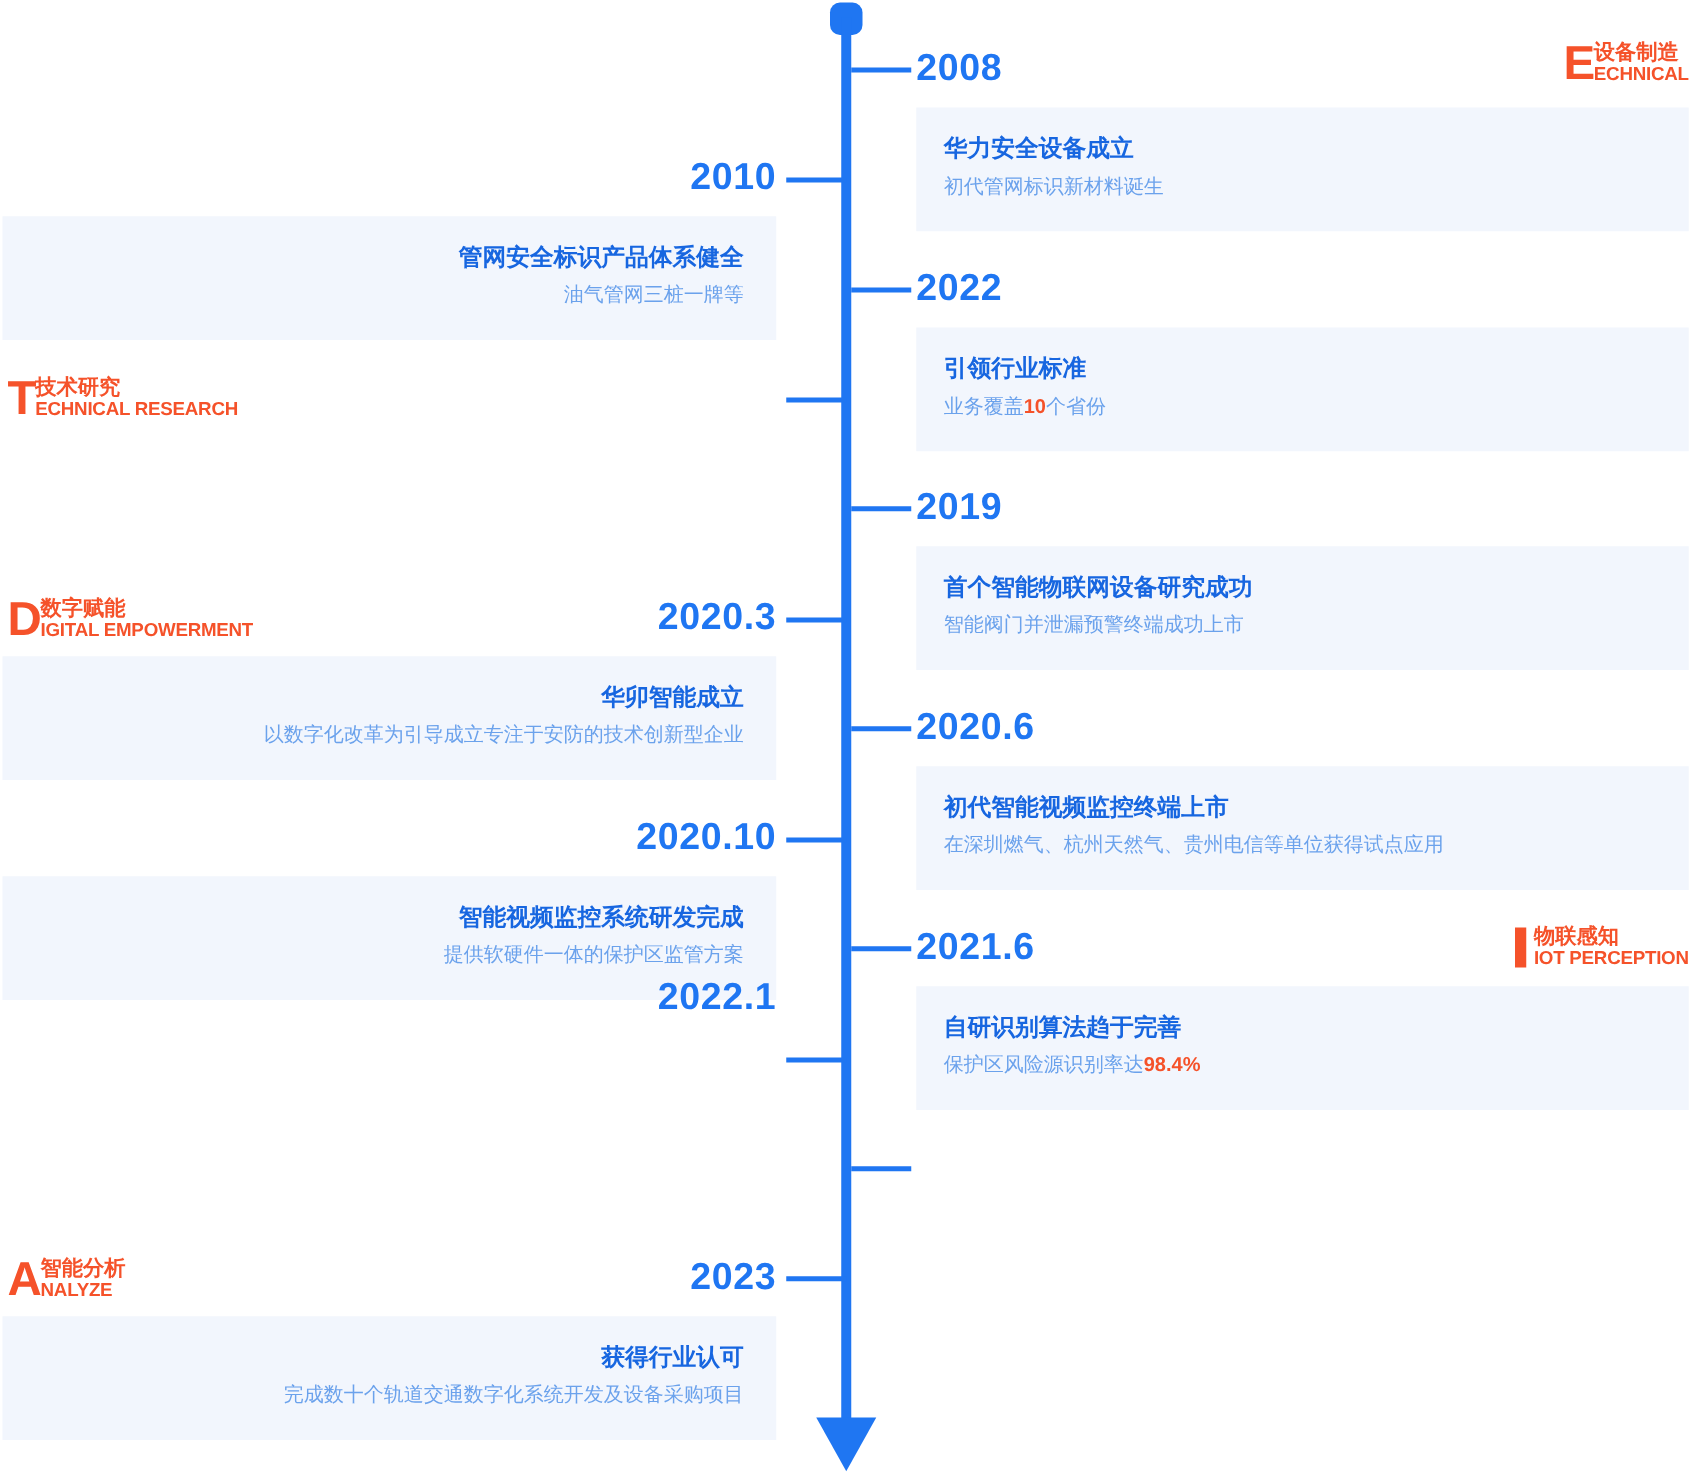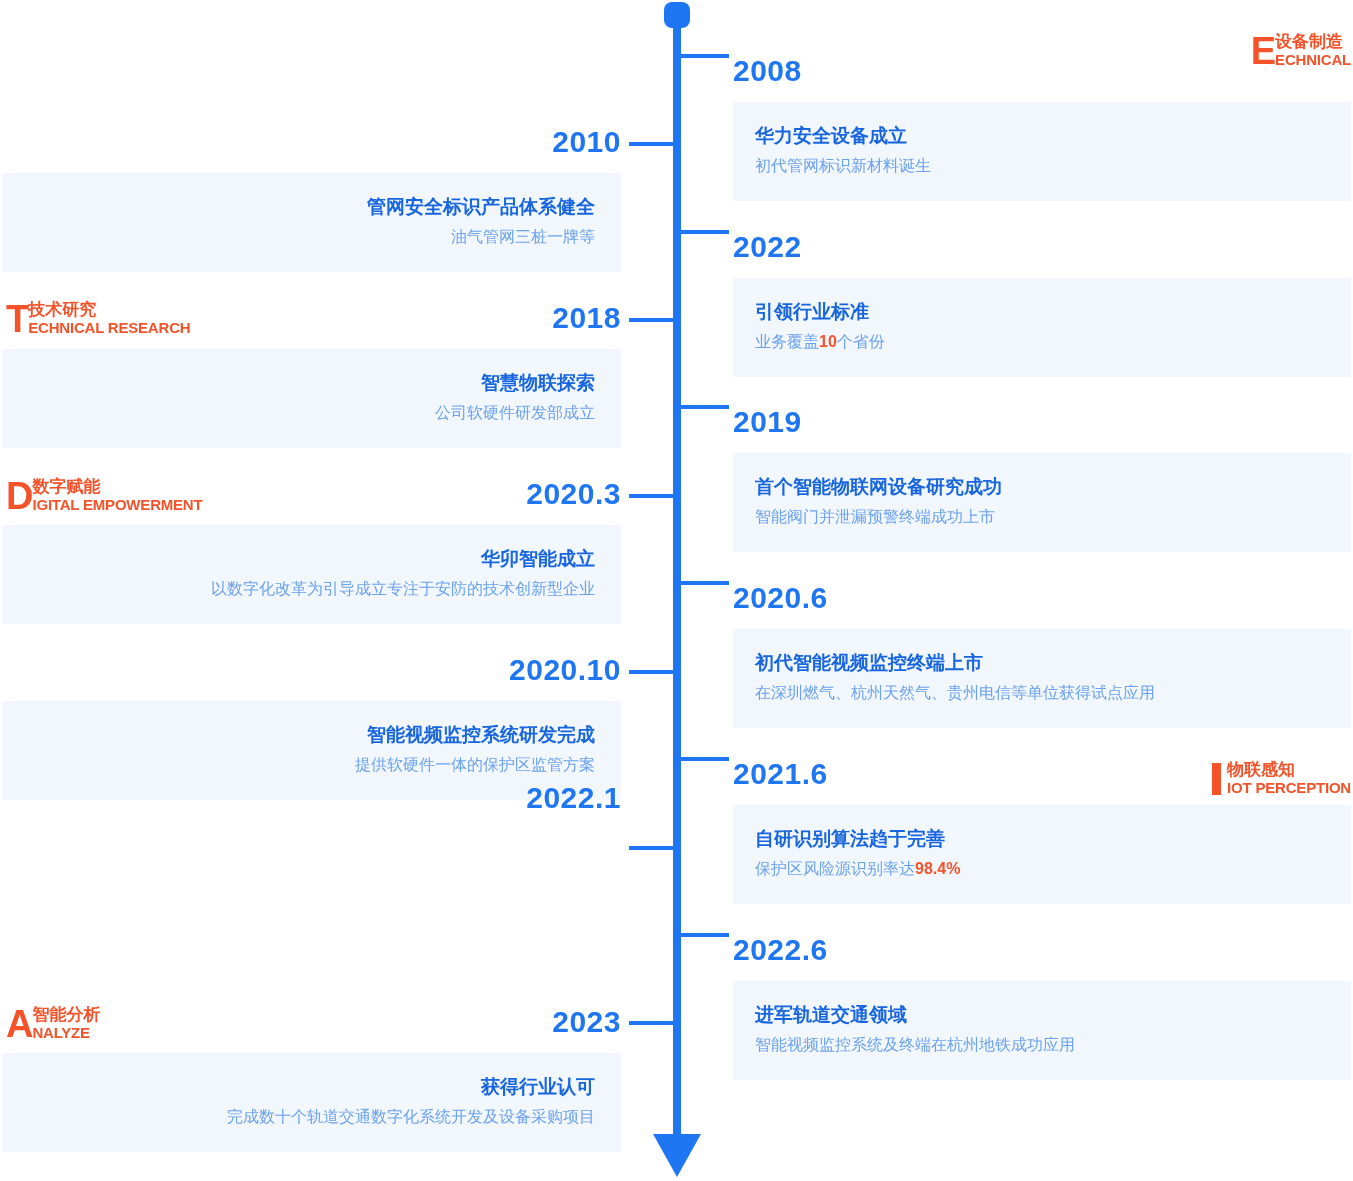--- a/index.html
+++ b/index.html
@@ -52,21 +52,21 @@
     background: #1f76f2;
   }
   .connector.right { left: 681px; width: 48px; }
   .connector.left  { left: 629px; width: 48px; }
 
   
   .event {
     position: absolute;
   }
   .event.side-left  { left: 2px;   width: 619px; text-align: right; }
-  .event.side-right { left: 733px; width: 618px; text-align: left; margin-top: 16px;  }
+  .event.side-right { left: 733px; width: 618px; text-align: left;  }
 
   .year {
     font-size: 30px;
     font-weight: 700;
     color: #1f76f2;
     letter-spacing: 0.5px;
     line-height: 34px;
     height: 34px;
     white-space: nowrap;
   }
@@ -176,29 +176,20 @@
   <div class="event side-right" style="top:214px;">
     <div class="year">2022</div>
     <div class="card">
       <div class="card-title">引领行业标准</div>
       <div class="card-sub">
         <span>业务覆盖</span><span class="hl">10</span><span>个省份</span>
       </div>
     </div>
   </div>
 
-  <div class="event side-left" style="top:301px;">
-    <div class="year">2018</div>
-    <div class="card">
-      <div class="card-title">智慧物联探索</div>
-      <div class="card-sub">
-        <span>公司软硬件研发部成立</span>
-      </div>
-    </div>
-  </div>
 
   <div class="event side-right" style="top:389px;">
     <div class="year">2019</div>
     <div class="card">
       <div class="card-title">首个智能物联网设备研究成功</div>
       <div class="card-sub">
         <span>智能阀门并泄漏预警终端成功上市</span>
       </div>
     </div>
   </div>
@@ -240,29 +231,20 @@
       <div class="card-sub">
         <span>保护区风险源识别率达</span><span class="hl">98.4%</span>
       </div>
     </div>
   </div>
 
   <div class="event side-left" style="top:781px;">
     <div class="year">2022.1</div>
   </div>
 
-  <div class="event side-right" style="top:917px;">
-    <div class="year">2022.6</div>
-    <div class="card">
-      <div class="card-title">进军轨道交通领域</div>
-      <div class="card-sub">
-        <span>智能视频监控系统及终端在杭州地铁成功应用</span>
-      </div>
-    </div>
-  </div>
 
   <div class="event side-left" style="top:1005px;">
     <div class="year">2023</div>
     <div class="card">
       <div class="card-title">获得行业认可</div>
       <div class="card-sub">
         <span>完成数十个轨道交通数字化系统开发及设备采购项目</span>
       </div>
     </div>
   </div>
@@ -284,21 +266,21 @@
   </div>
 
   <div class="badge" style="left:6px; top:477px;">
     <span class="badge-letter">D</span>
     <span class="badge-text">
       <span class="badge-cn">数字赋能</span>
       <span class="badge-en">IGITAL EMPOWERMENT</span>
     </span>
   </div>
 
-  <div class="badge" style="right:2px; top:739px;margin-top:21px;">
+  <div class="badge" style="right:2px; top:739px;">
     <span class="badge-bar"></span>
     <span class="badge-text">
       <span class="badge-cn">物联感知</span>
       <span class="badge-en">IOT PERCEPTION</span>
     </span>
   </div>
 
   <div class="badge" style="left:6px; top:1005px;">
     <span class="badge-letter">A</span>
     <span class="badge-text">

